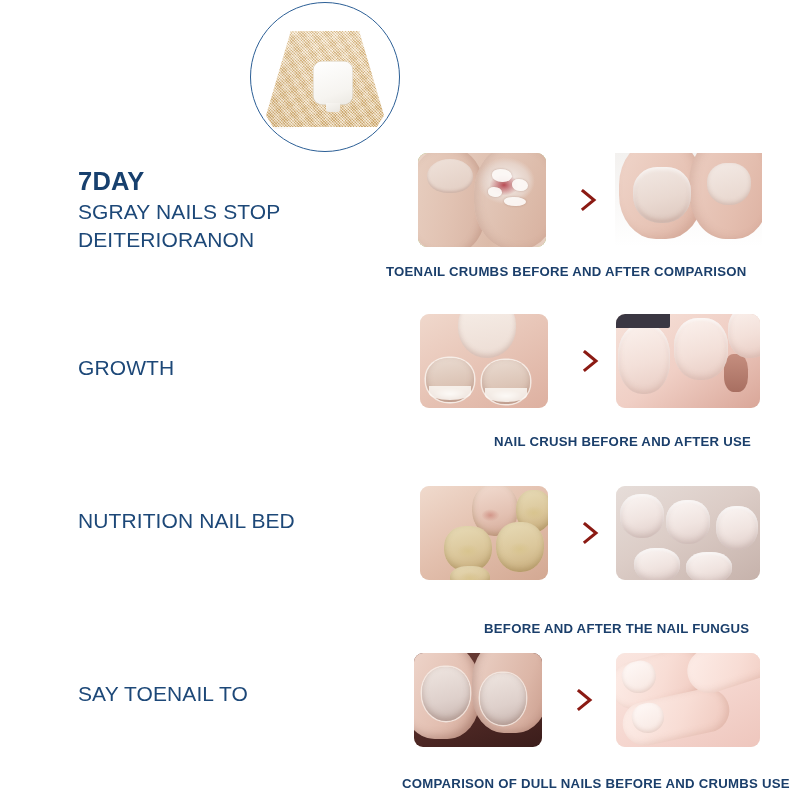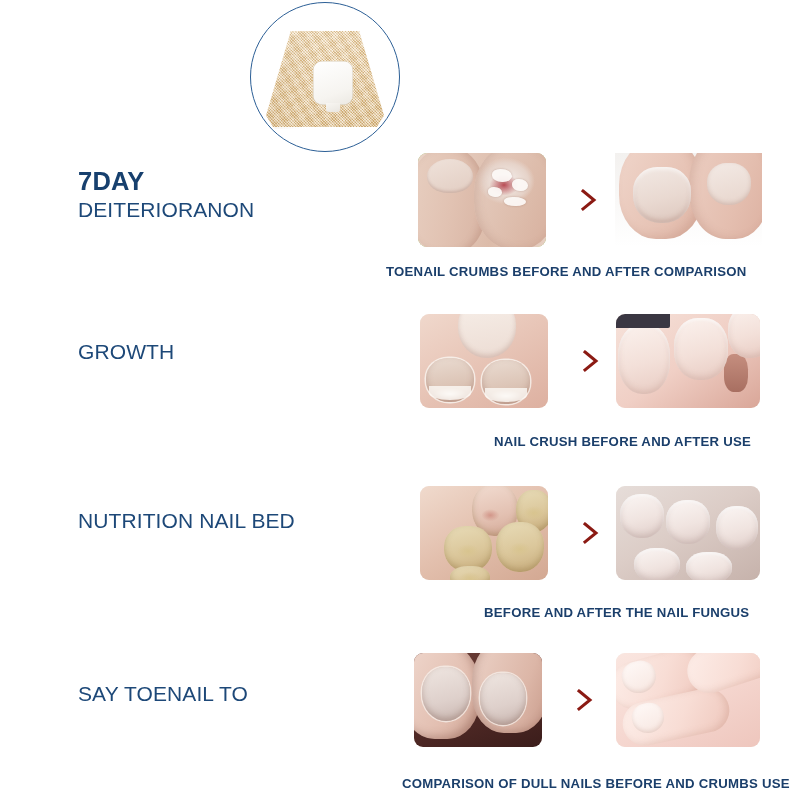--- a/index.html
+++ b/index.html
@@ -381,20 +381,21 @@
   <div id="patch-wrap">
     <div class="patch-body"></div>
     <div class="patch-shadow"></div>
     <div class="patch-pad"></div>
   </div>
 </div>
 
 <div class="step" style="top:168px;">
   <div class="step-text">
     <div class="step-title">7DAY</div>
+    <div class="step-sub">SGRAY NAILS STOP</div>
     <div class="step-sub" style="margin-top:0;">DEITERIORANON</div>
   </div>
 
   <div class="compare" style="left:418px;top:-15px;width:344px;">
     <div class="photo rounded" style="left:0;width:128px;height:94px;">
       <div class="photo-inner img-toe-bad">
         <div class="toe-nail-a"></div>
         <div class="toe-crumb" style="left:74px;top:16px;width:20px;height:13px;"></div>
         <div class="toe-crumb" style="left:94px;top:26px;width:16px;height:12px;"></div>
         <div class="toe-crumb" style="left:70px;top:34px;width:14px;height:10px;"></div>
@@ -412,21 +413,21 @@
         <div class="toe-nail-small"></div>
       </div>
     </div>
   </div>
 
   <div class="caption" style="left:386px;top:96px;">TOENAIL CRUMBS BEFORE AND AFTER COMPARISON</div>
 </div>
 
 <div class="step" style="top:338px;">
   <div class="step-text">
-    <div class="step-sub" style="margin-top:0;">GROWTH</div>
+    <div class="step-sub" style="margin-top:16px;">GROWTH</div>
   </div>
 
   <div class="compare" style="left:420px;top:-24px;width:340px;">
     <div class="photo rounded" style="left:0;width:128px;height:94px;">
       <div class="photo-inner img-nail-bad">
         <div class="nail-top"></div>
         <div class="nail-crusty" style="left:6px;top:44px;"></div>
         <div class="nail-crusty" style="left:62px;top:46px;"></div>
       </div>
     </div>
@@ -472,21 +473,21 @@
       <div class="photo-inner img-fung-good">
         <div class="cool-nail" style="left:4px;top:8px;width:44px;height:44px;"></div>
         <div class="cool-nail" style="left:50px;top:14px;width:44px;height:44px;"></div>
         <div class="cool-nail" style="left:100px;top:20px;width:42px;height:44px;"></div>
         <div class="cool-nail" style="left:18px;top:62px;width:46px;height:34px;"></div>
         <div class="cool-nail" style="left:70px;top:66px;width:46px;height:32px;"></div>
       </div>
     </div>
   </div>
 
-  <div class="caption" style="left:452px;top:100px;padding-left:32px;">BEFORE AND AFTER THE NAIL FUNGUS</div>
+  <div class="caption" style="left:452px;top:116px;padding-left:32px;">BEFORE AND AFTER THE NAIL FUNGUS</div>
 </div>
 
 <div class="step" style="top:678px;">
   <div class="step-text">
     <div class="step-sub">SAY TOENAIL TO</div>
   </div>
 
   <div class="compare" style="left:414px;top:-25px;width:346px;">
     <div class="photo rounded" style="left:0;width:128px;height:94px;">
       <div class="photo-inner img-dull-bad">

